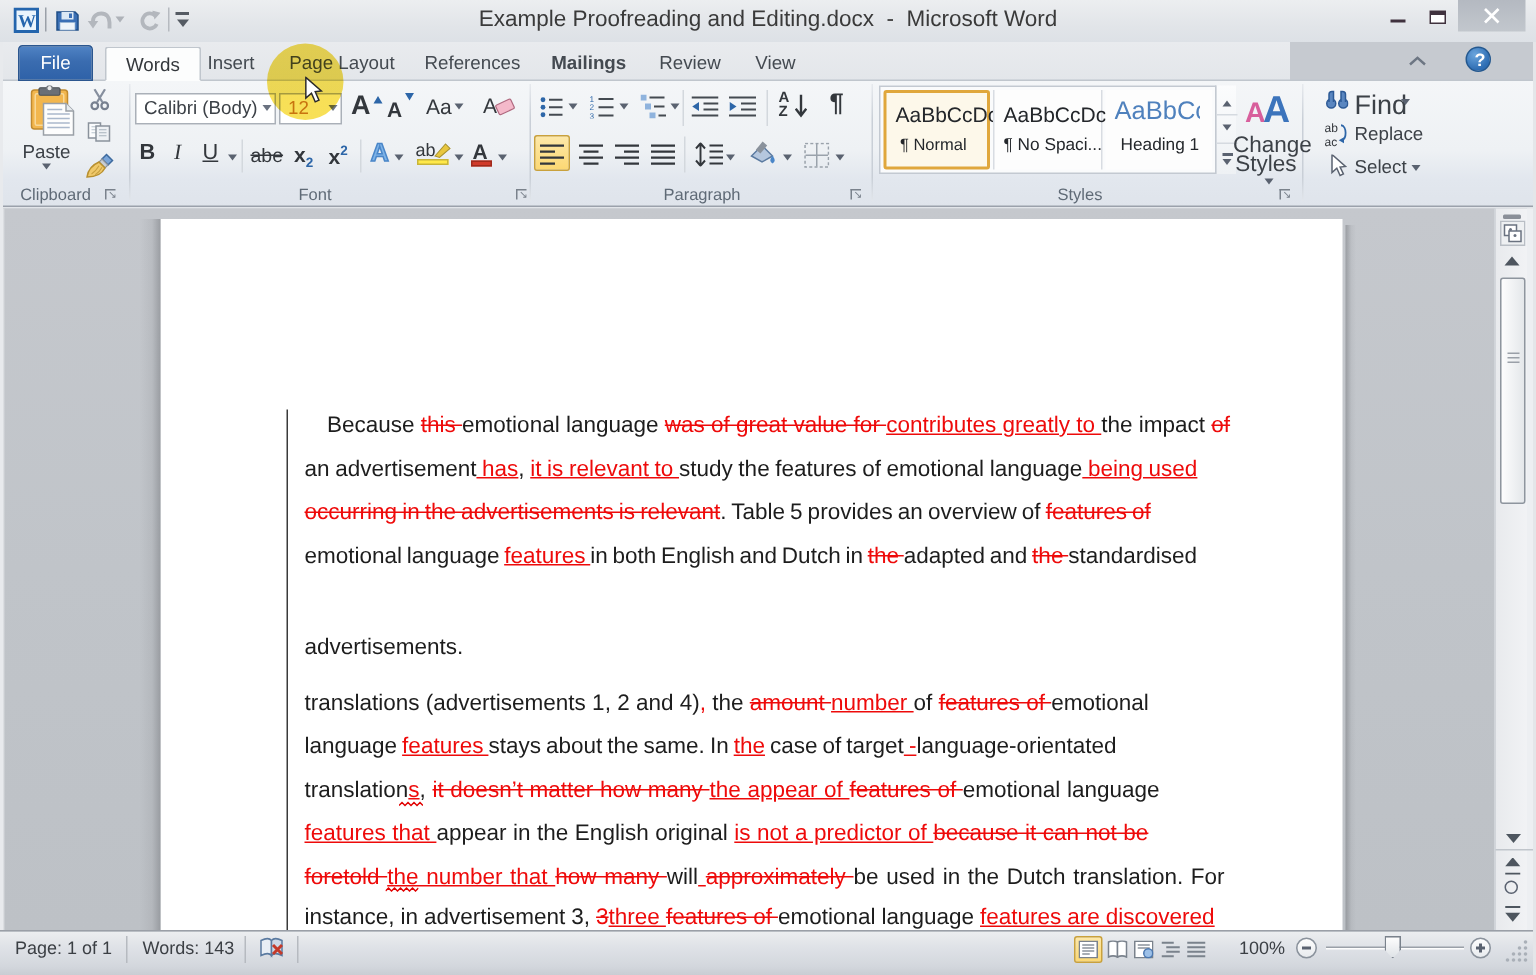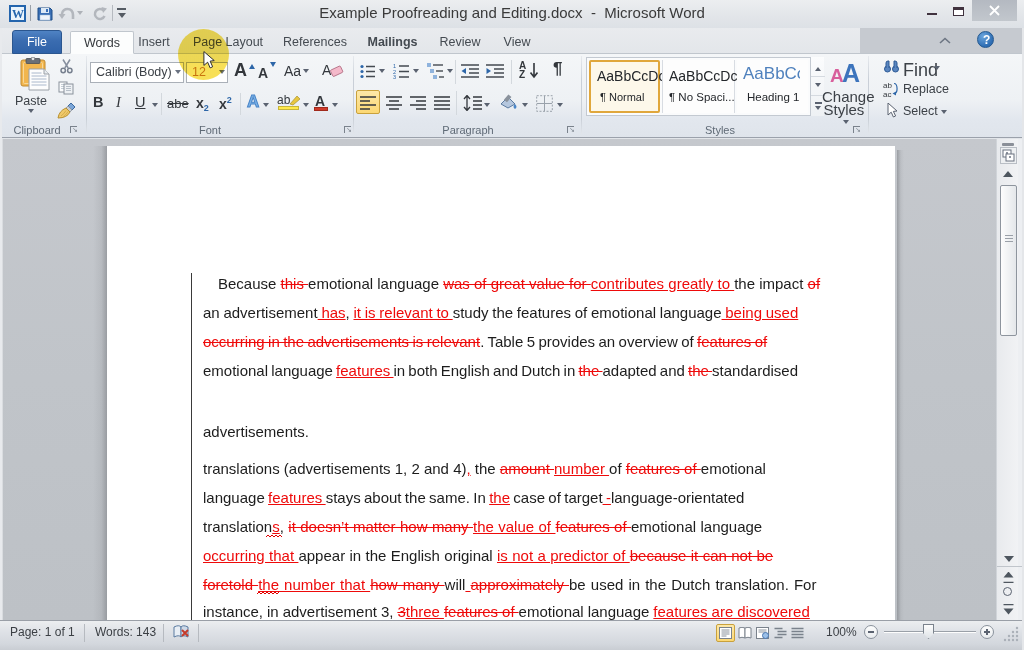--- a/index.html
+++ b/index.html
@@ -328,22 +328,22 @@
   <div id="lshadow"></div>
     <div id="rshadow"></div>
   <div id="changebar"></div>
     <div class="dline" style="left:218px; top:275px;">Because <span class="rs">this </span>emotional language <span class="rs">was of great value for </span><span class="ru">contributes greatly to </span>the impact <span class="rs">of</span></div>
     <div class="dline" style="left:203px; top:304px; word-spacing:-0.43px;">an advertisement<span class="ru">&nbsp;has</span>, <span class="ru">it is relevant to </span>study the features of emotional language<span class="ru">&nbsp;being used</span></div>
     <div class="dline" style="left:203px; top:333px; word-spacing:-0.77px;"><span class="rs">occurring in the advertisements is relevant</span>. Table 5 provides an overview of <span class="rs">features of</span></div>
     <div class="dline" style="left:203px; top:362px; word-spacing:-1.0px;">emotional language <span class="ru">features </span>in both English and Dutch in <span class="rs">the </span>adapted and <span class="rs">the </span>standardised</div>
     <div class="dline" style="left:203px; top:391px;margin-top:32px;">advertisements.</div>
     <div class="dline" style="left:203px; top:460px;">translations (advertisements 1, 2 and 4)<span class="ru">,</span> the <span class="rs">amount </span><span class="ru">number </span>of <span class="rs">features of </span>emotional</div>
     <div class="dline" style="left:203px; top:489px; word-spacing:-0.82px;">language <span class="ru">features </span>stays about the same. In <span class="ru">the</span> case of target<span class="ru">&nbsp;-</span>language-orientated</div>
-    <div class="dline" style="left:203px; top:518px; word-spacing:0.25px;">translation<span class="ru">s</span>, <span class="rs">it doesn’t matter how many </span><span class="ru">the value of </span><span class="rs">features of </span>emotional language</div>
-    <div class="dline" style="left:203px; top:547px; word-spacing:0.19px;"><span class="ru">occurring that </span>appear in the English original <span class="ru">is not a predictor of </span><span class="rs">because it can not be</span></div>
+    <div class="dline" style="left:203px; top:518px; word-spacing:0.25px;">translation<span class="ru">s</span>, <span class="rs">it doesn’t matter how many </span><span class="ru">the appear of </span><span class="rs">features of </span>emotional language</div>
+    <div class="dline" style="left:203px; top:547px; word-spacing:0.19px;"><span class="ru">features that </span>appear in the English original <span class="ru">is not a predictor of </span><span class="rs">because it can not be</span></div>
     <div class="dline" style="left:203px; top:576px; word-spacing:0.93px;"><span class="rs">foretold </span><span class="ru">the number that </span><span class="rs">how many </span>will<span class="ru">&nbsp;</span><span class="rs">approximately </span>be used in the Dutch translation. For</div>
   <div class="dline" style="left:203px; top:603px; word-spacing:-0.18px;">instance, in advertisement 3, <span class="rs">3</span><span class="ru">three </span><span class="rs">features of </span>emotional language <span class="ru">features are discovered</span></div>
 
   <div id="vscroll"></div>
   <div style="position:absolute;left:1018px;top:139px;width:5px;height:481px;background:#edeff2;"></div>
   <div style="position:absolute;left:1002px;top:143px;width:12px;height:3px;background:#8a8f98;border-radius:1px;"></div>
   <svg style="position:absolute;left:1000px;top:147px;" width="17" height="17" viewBox="0 0 17 17">
     <rect x="0.5" y="0.5" width="16" height="16" fill="#eef0f2" stroke="#b9bec5" stroke-width="1"></rect>
     <rect x="3" y="3" width="8" height="7" fill="#fff" stroke="#6a7280" stroke-width="1"></rect>
     <rect x="6" y="7" width="8" height="7" fill="#fff" stroke="#6a7280" stroke-width="1"></rect>

